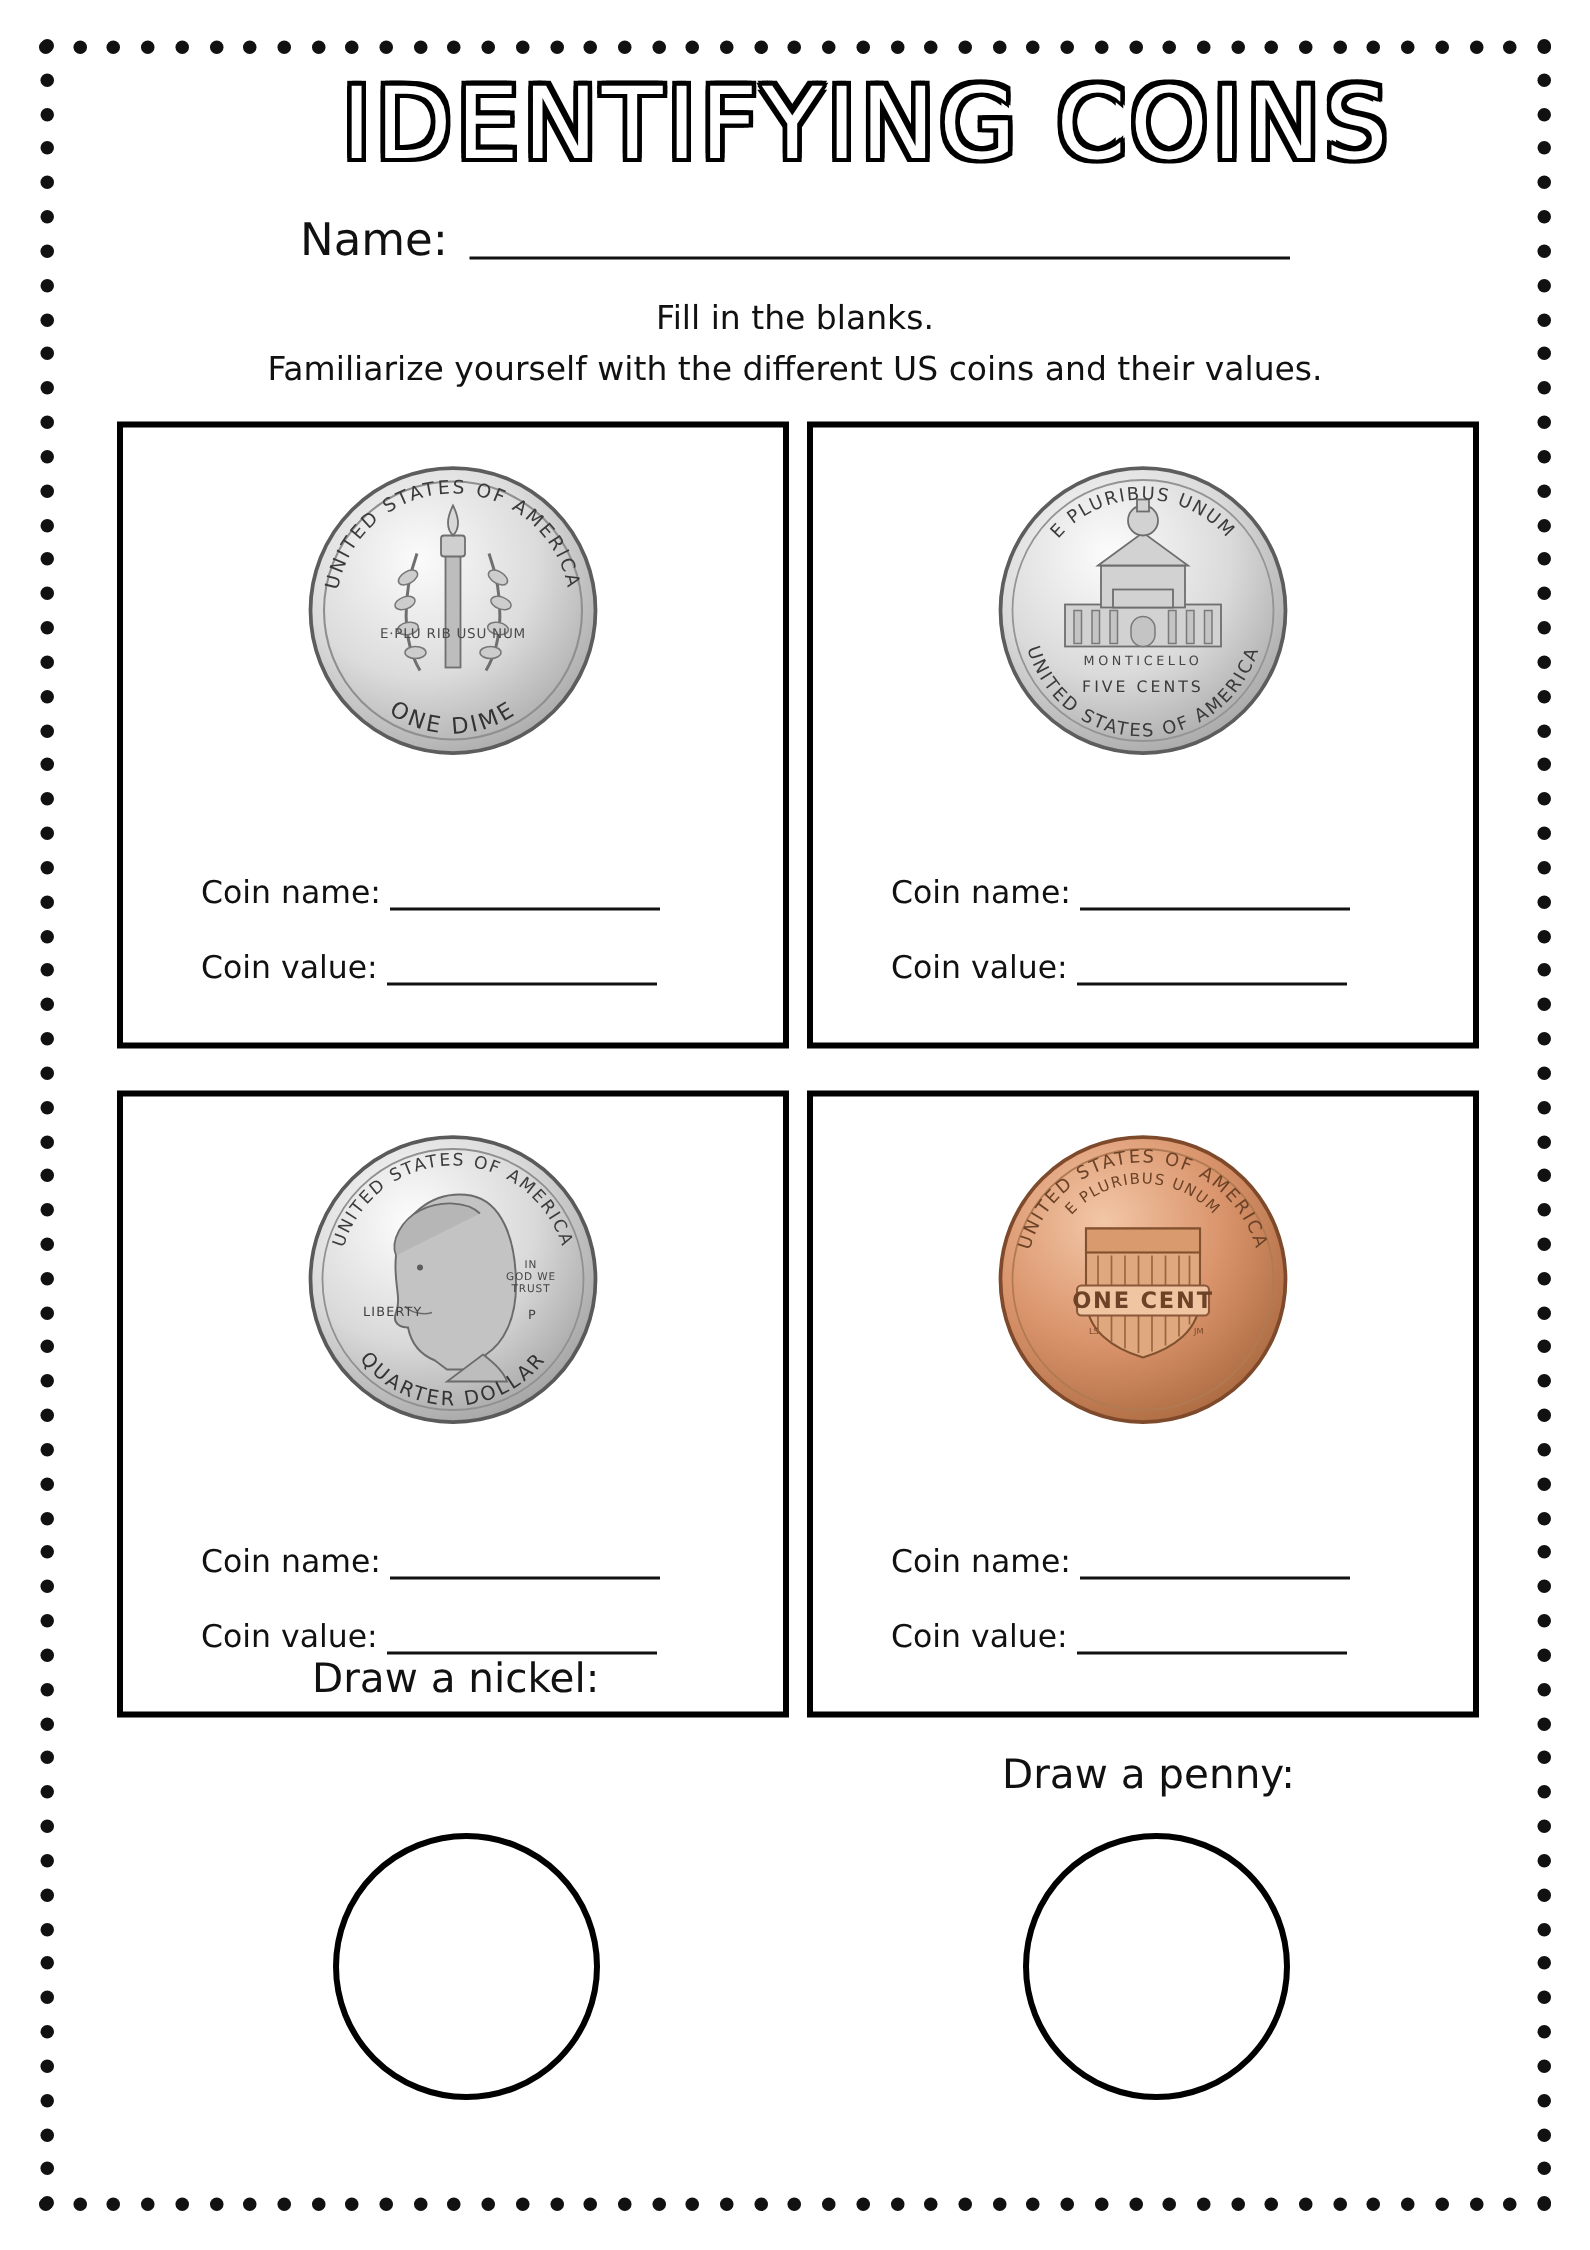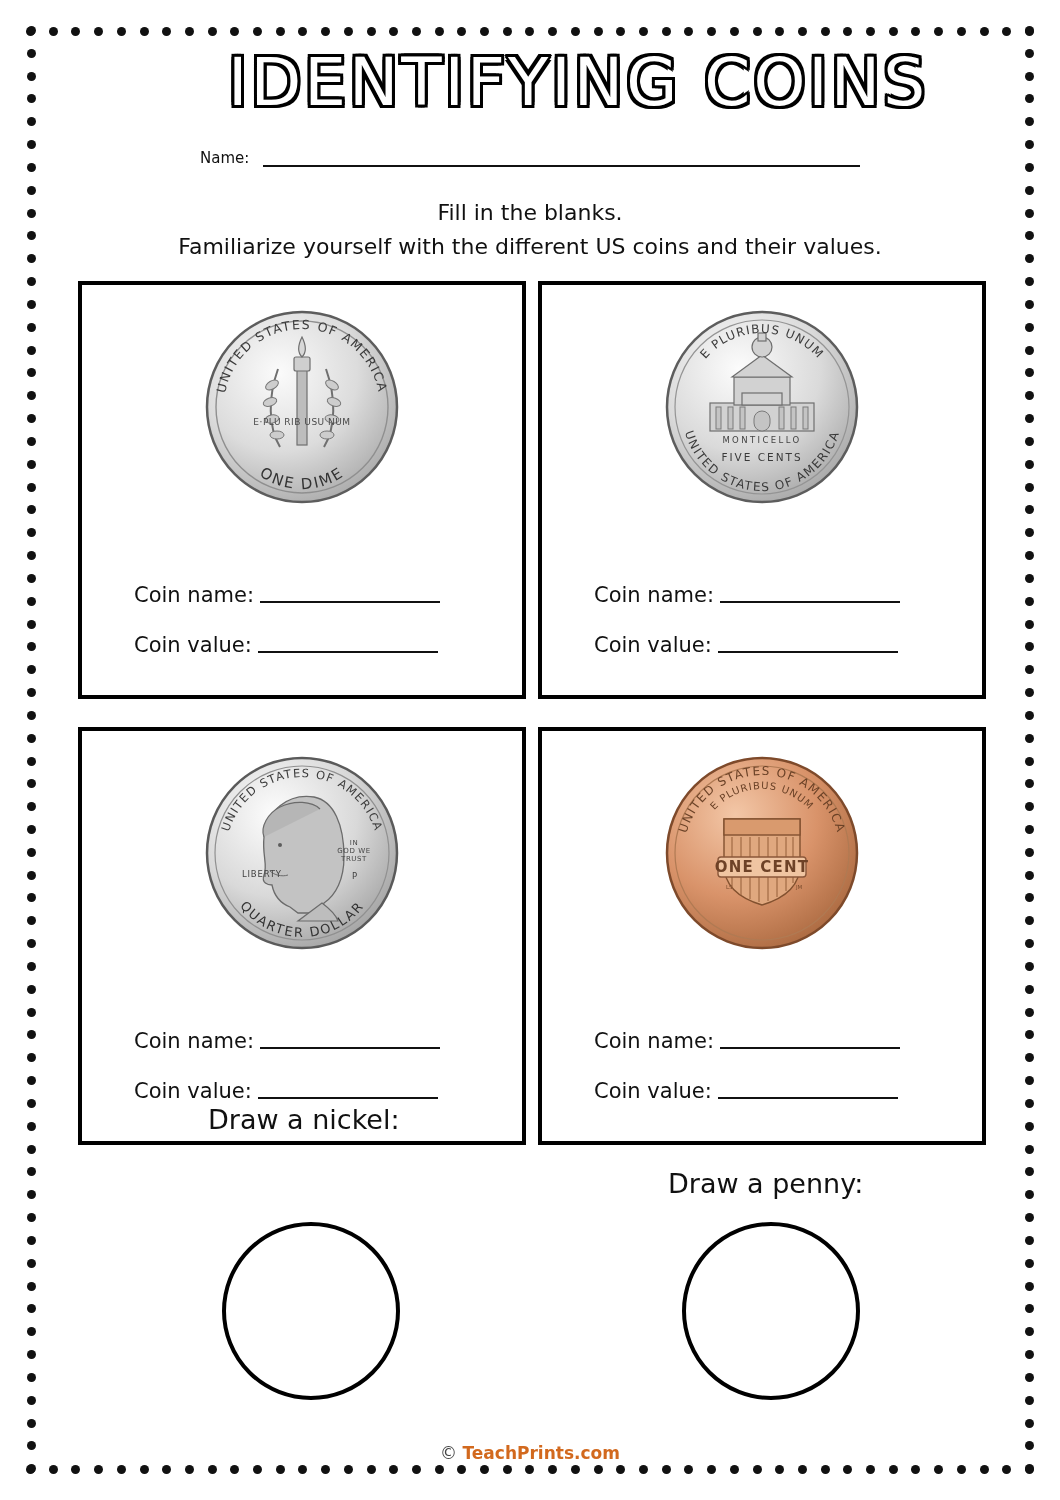--- a/index.html
+++ b/index.html
@@ -59,22 +59,22 @@
     margin-left: 48px;
   }
 
   
   #name-row {
     position: absolute;
     top: 143px;
     left: 200px;
     width: 660px;
     display: flex;
-    align-items: flex-end;
-    font-size: 15px;
+    align-items: center;
+    font-size: 30px;
     color: #111;
   }
   #name-label { font-family: "DejaVu Sans", sans-serif; }
   #name-blank {
     flex: 1;
     margin-left: 14px;
     border-bottom: 2.5px solid #111;
     height: 22px;
   }
 
@@ -111,20 +111,21 @@
     justify-content: center;
   }
   .fields {
     position: absolute;
     left: 52px;
     bottom: 38px;
     width: 340px;
   }
   .field-row {
     display: flex;
+    align-items: flex-end;
     font-size: 21px;
     color: #111;
     margin-bottom: 26px;
   }
   .field-row:last-child { margin-bottom: 0; }
   .field-label { white-space: nowrap; }
   .field-blank {
     flex: 1;
     margin-left: 6px;
     border-bottom: 2.5px solid #111;
@@ -619,17 +620,14 @@
       </div>
     </div>
   </div>
 
   <div class="draw-title" id="draw-title-0">Draw a nickel:</div>
   <div class="draw-circle" id="draw-circle-0"></div>
 
   <div class="draw-title" id="draw-title-1">Draw a penny:</div>
   <div class="draw-circle" id="draw-circle-1"></div>
 
-  <div id="footer">
-    <span>© </span><span class="brand">TeachPrints.com</span>
-  </div>
 
 </div>
 
 </body></html>

